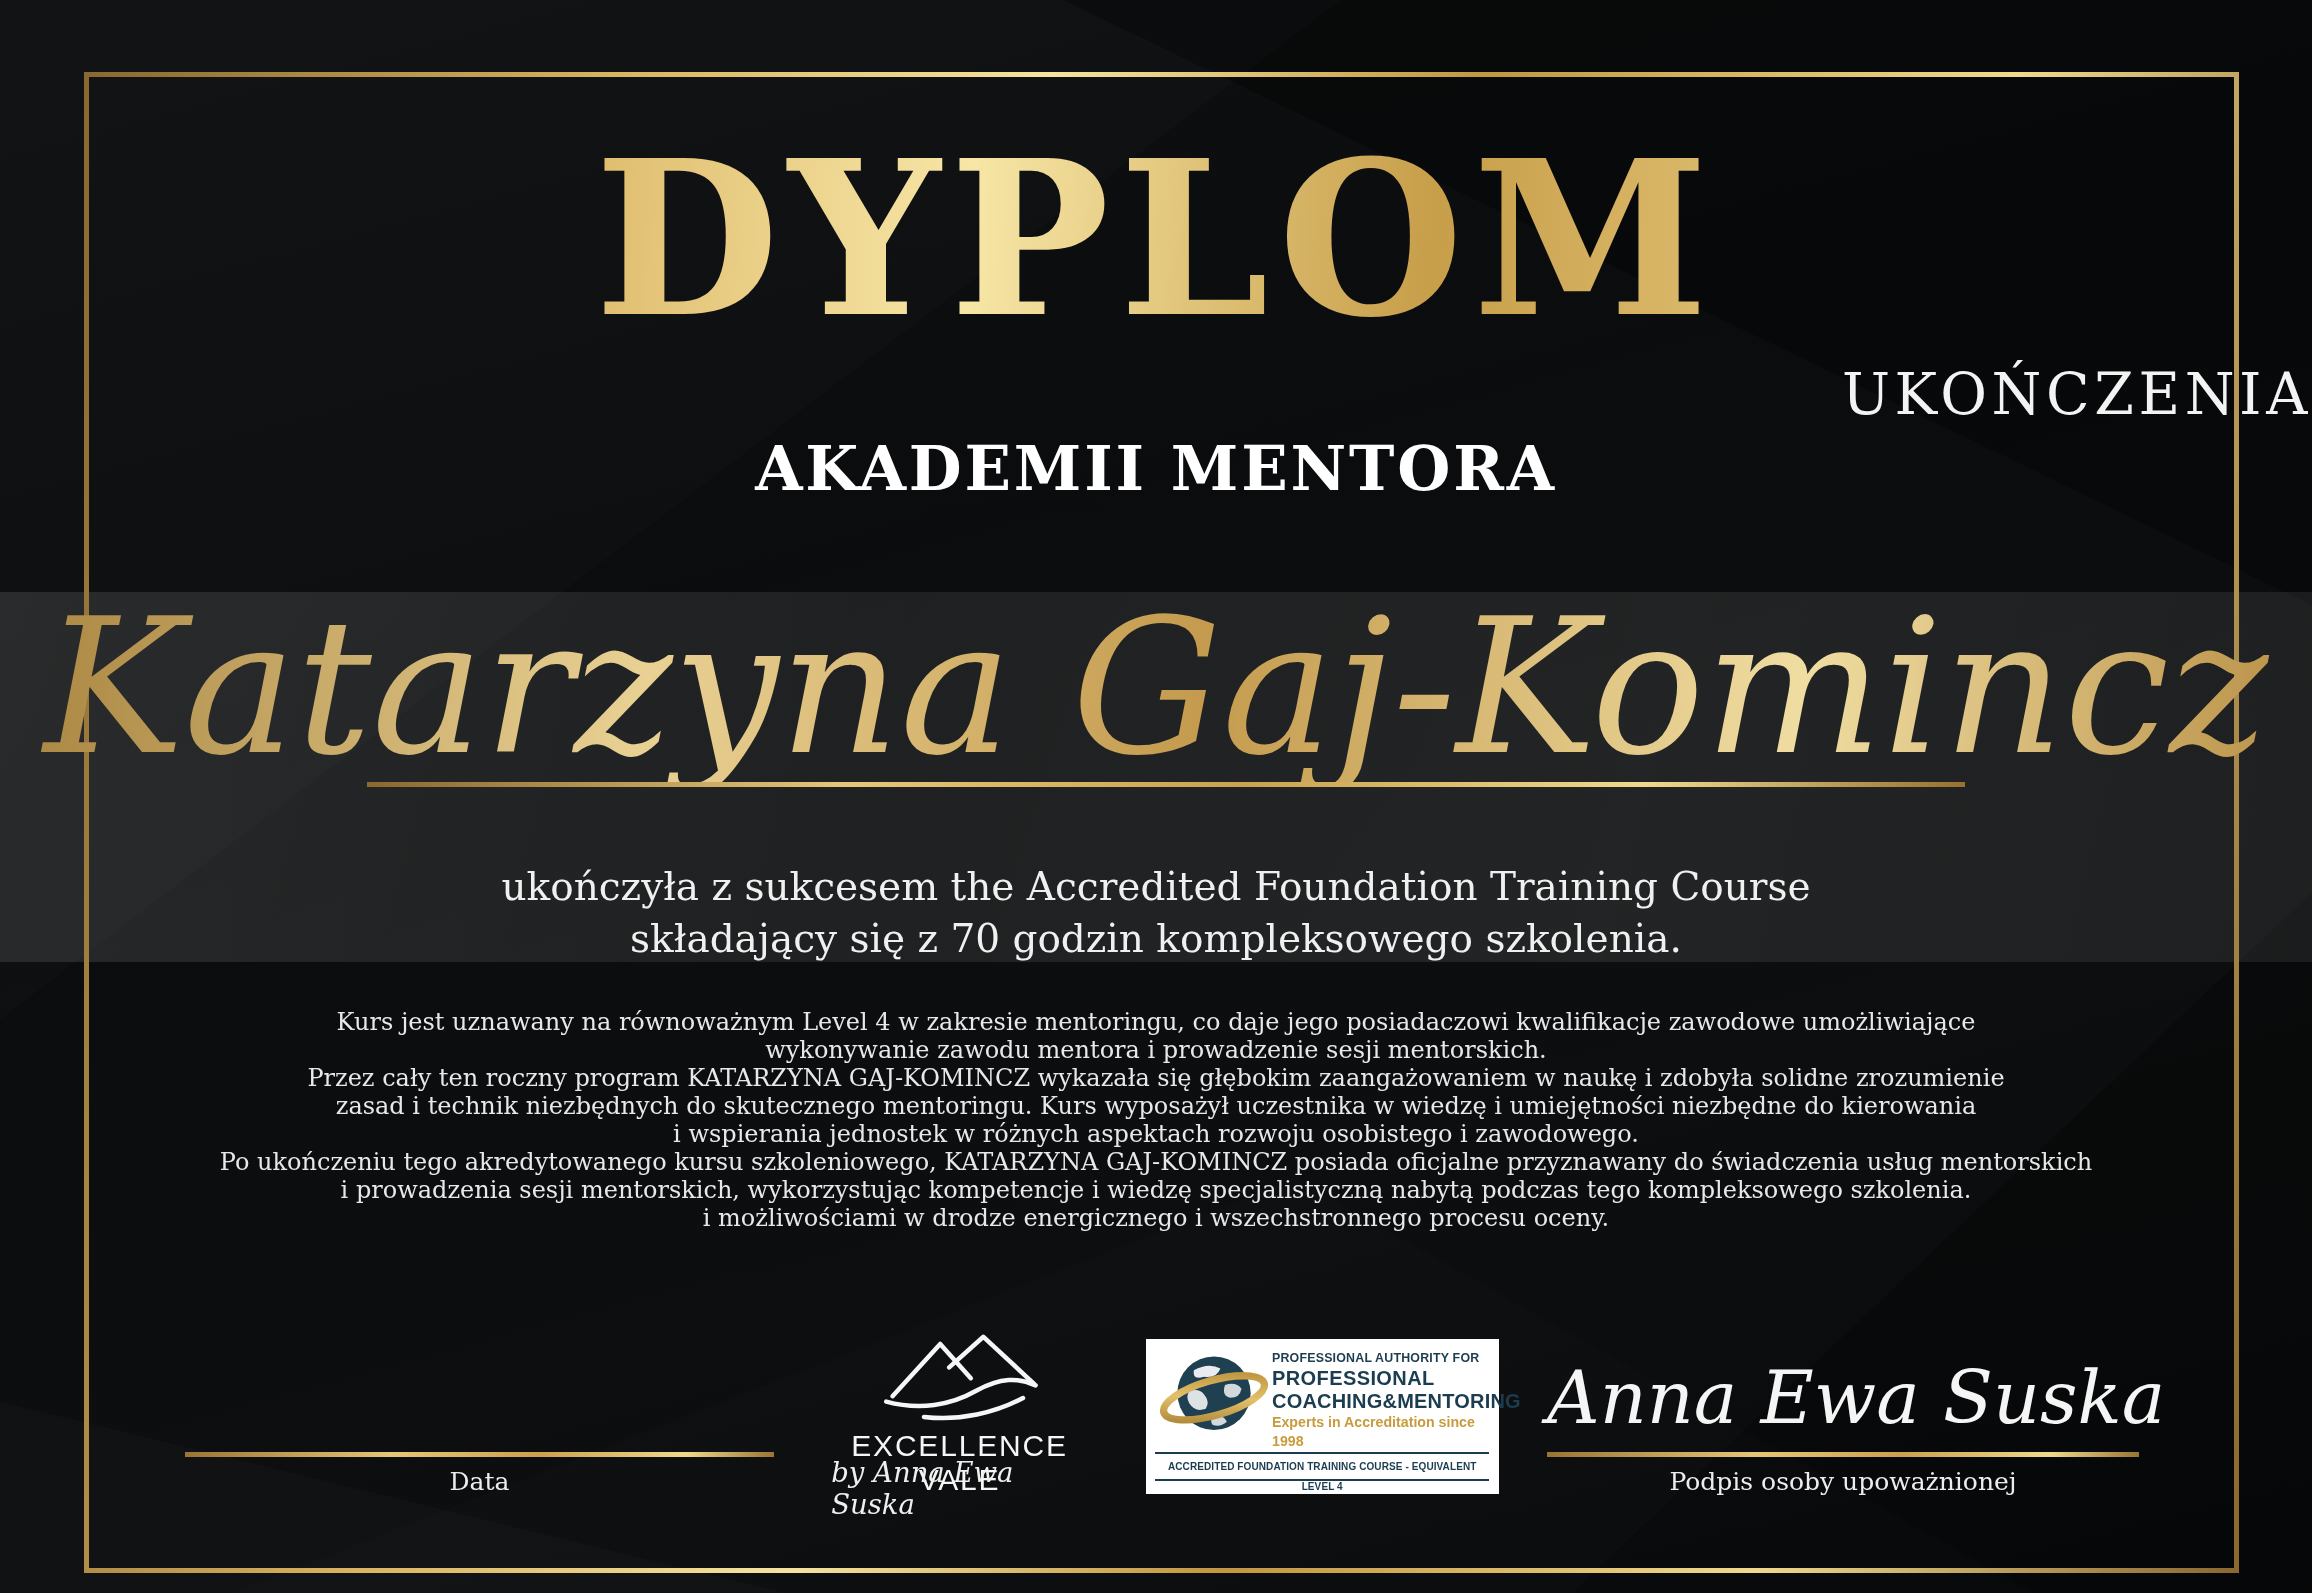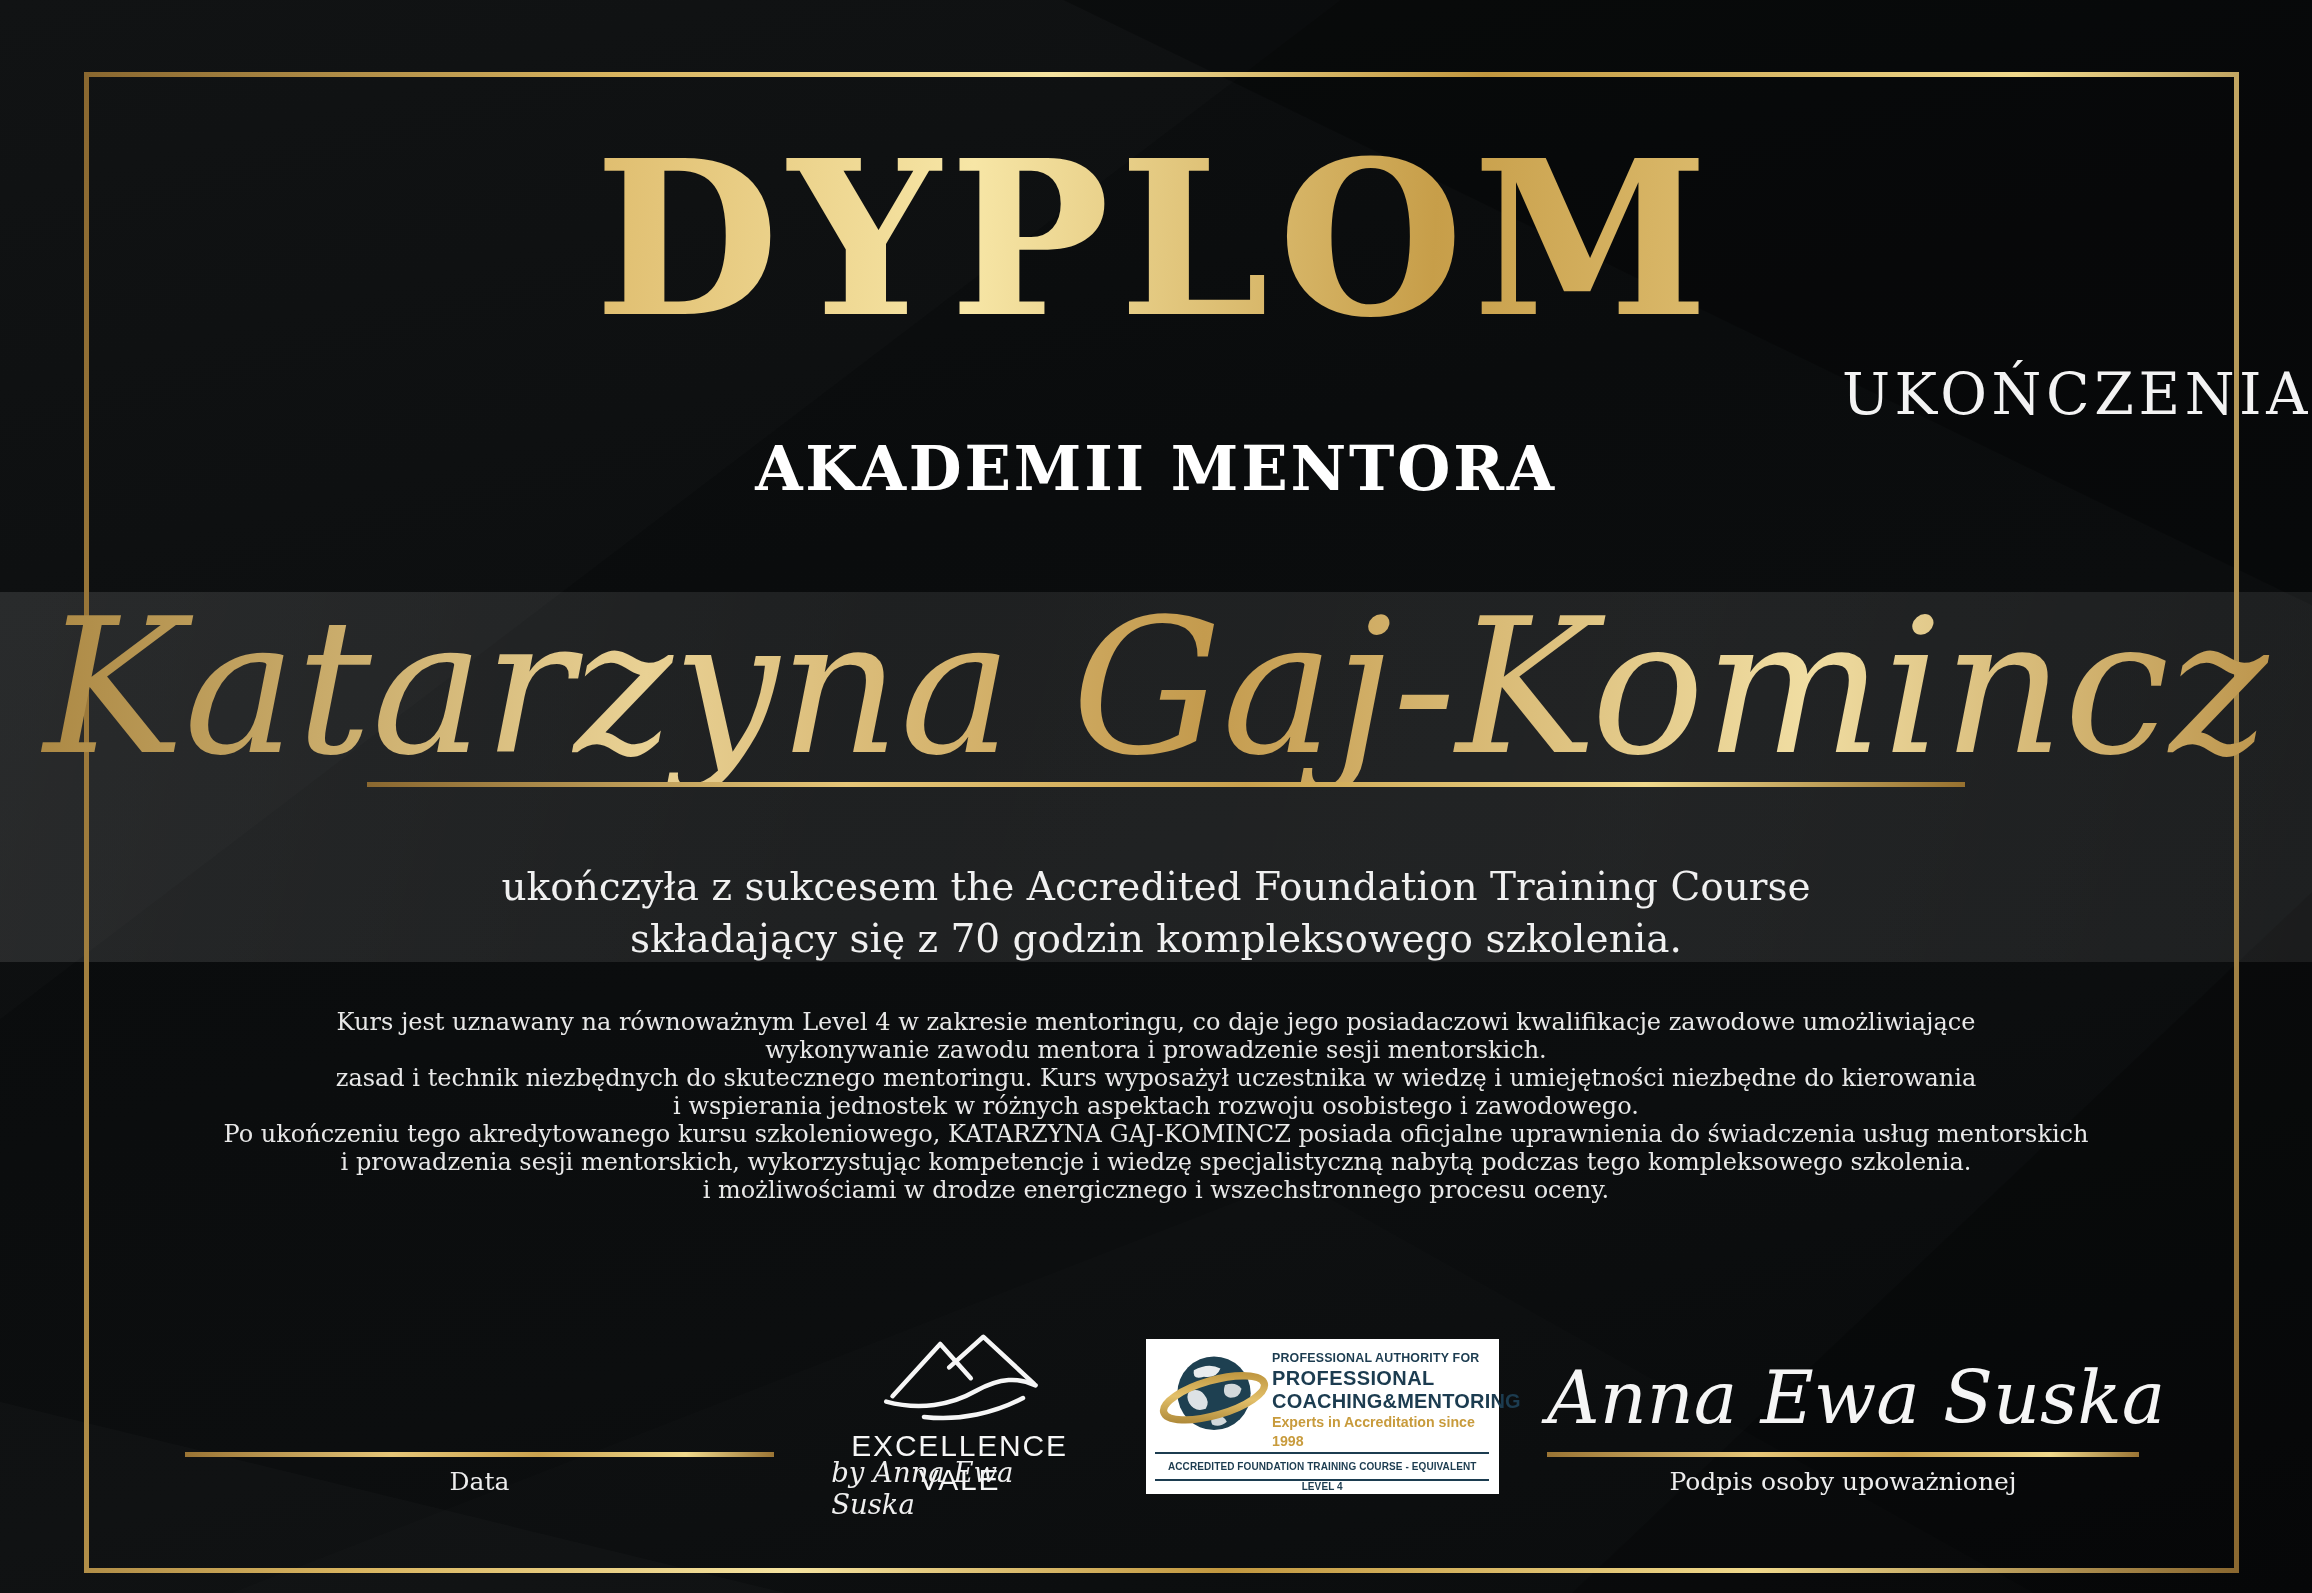--- a/index.html
+++ b/index.html
@@ -134,23 +134,24 @@
   <div class="center recipient">Katarzyna Gaj-Komincz</div>
 
   <div class="name-underline"></div>
 
   <div class="center ach1">ukończyła z sukcesem the Accredited Foundation Training Course</div>
   <div class="center ach2">składający się z 70 godzin kompleksowego szkolenia.</div>
 
   <div class="body-text">
     <div>Kurs jest uznawany na równoważnym Level 4 w zakresie mentoringu, co daje jego posiadaczowi kwalifikacje zawodowe umożliwiające</div>
     <div>wykonywanie zawodu mentora i prowadzenie sesji mentorskich.</div>
+    <div>Przez cały ten roczny program KATARZYNA GAJ-KOMINCZ wykazała się głębokim zaangażowaniem w naukę i zdobyła solidne zrozumienie</div>
     <div>zasad i technik niezbędnych do skutecznego mentoringu. Kurs wyposażył uczestnika w wiedzę i umiejętności niezbędne do kierowania</div>
     <div>i wspierania jednostek w różnych aspektach rozwoju osobistego i zawodowego.</div>
-    <div>Po ukończeniu tego akredytowanego kursu szkoleniowego, KATARZYNA GAJ-KOMINCZ posiada oficjalne uprawnienia do świadczenia usług mentorskich</div>
+    <div>Po ukończeniu tego akredytowanego kursu szkoleniowego, KATARZYNA GAJ-KOMINCZ posiada oficjalne przyznawany do świadczenia usług mentorskich</div>
     <div>i prowadzenia sesji mentorskich, wykorzystując kompetencje i wiedzę specjalistyczną nabytą podczas tego kompleksowego szkolenia.</div>
     <div>i możliwościami w drodze energicznego i wszechstronnego procesu oceny.</div>
   </div>
 
   <div class="gold-line date-line"></div>
   <div class="date-label">Data</div>
 
   <div class="ev-logo">
     <svg class="ev-icon" viewBox="0 0 200 110" fill="none" stroke="#f6f6f6" stroke-width="5" stroke-linecap="round" stroke-linejoin="round">
       <path d="M25 78 L78 20 L112 58"></path>

